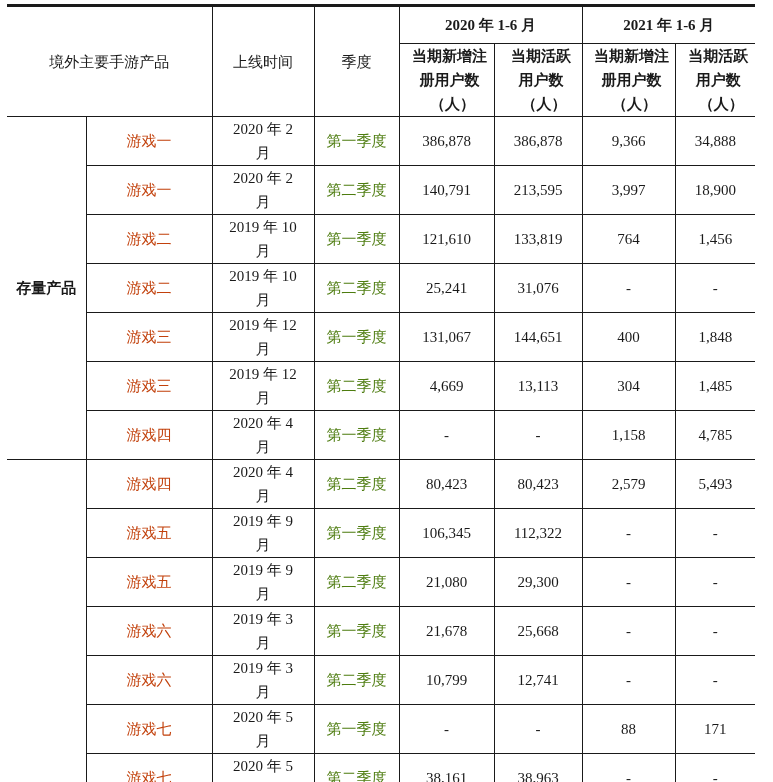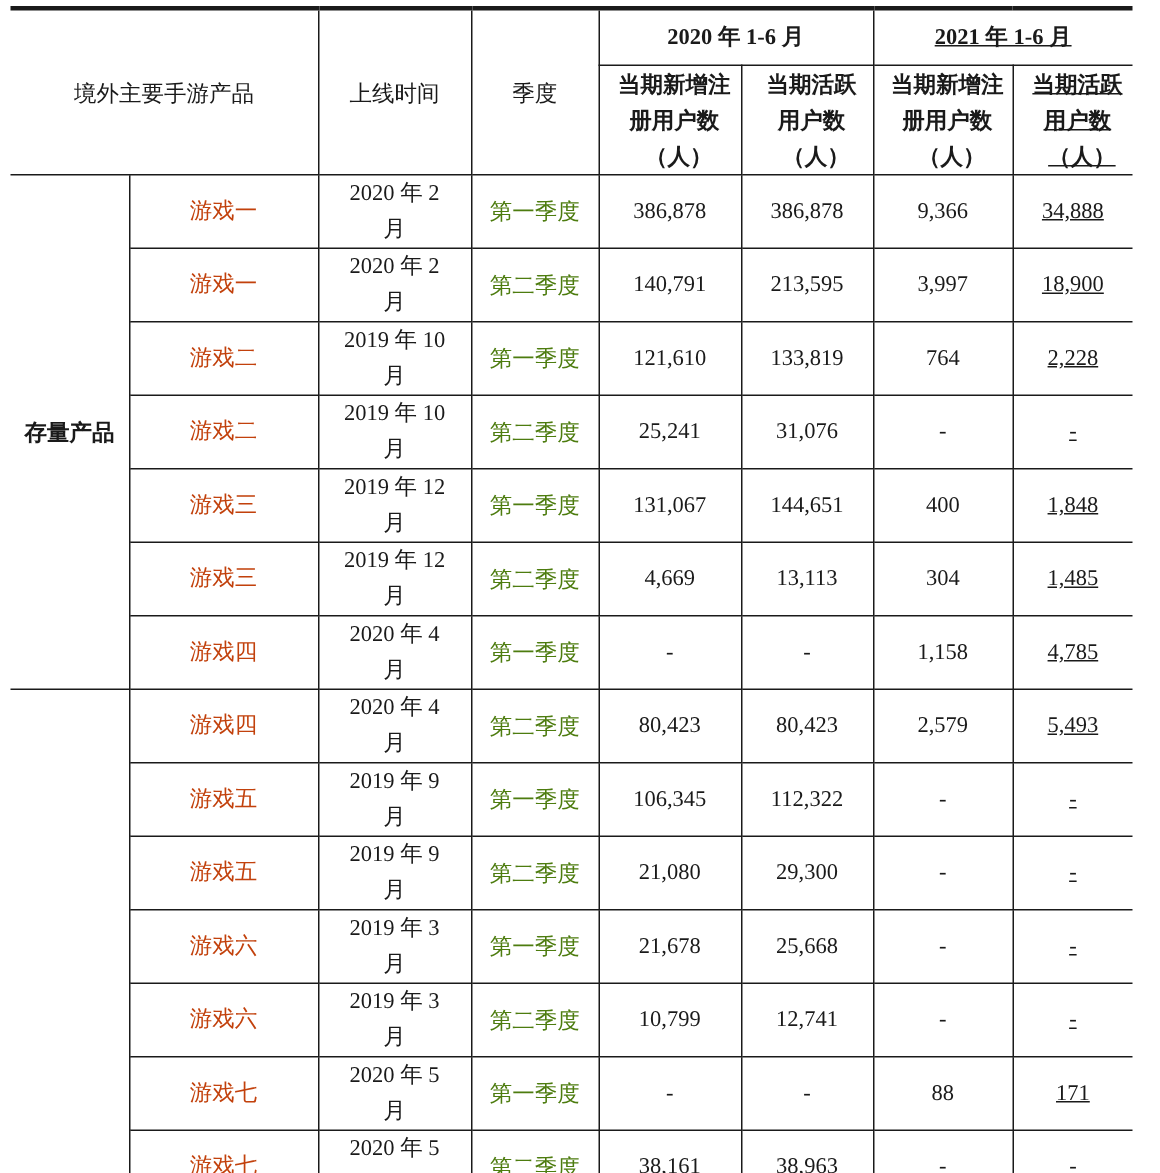--- a/index.html
+++ b/index.html
@@ -4,21 +4,21 @@
 <style>
   html, body { margin:0; padding:0; background:#ffffff; }
   body { width:773px; height:782px; position:relative; overflow:hidden;
          font-family:"Liberation Serif","DejaVu Serif",serif; color:#1a1a1a; }
   table.data { position:absolute; left:7px; top:4px; width:748px;
                border-collapse:collapse; table-layout:fixed; }
   table.data td { border:1.5px solid #1a1a1a; text-align:center; vertical-align:middle;
                   padding:0; font-size:15px; line-height:24px; }
   table.data tr.top td { border-top:3px solid #1a1a1a; }
   table.data td.noleft { border-left:none; }
-  table.data td.noright { border-right:none;text-decoration:underline; }
+  table.data td.noright { border-right:none; }
   .hdr { font-weight:normal; font-family:"DejaVu Sans","Liberation Sans",sans-serif; font-size:14px; }
   .hdr-year { font-weight:bold; font-family:"Liberation Serif",serif; font-size:15px; }
   .hdr-sub { font-weight:bold; font-family:"DejaVu Sans","Liberation Sans",sans-serif;
              font-size:14px; text-align:center; line-height:24px; padding-left:6px !important; }
   .hdr-sub span { display:block; }
   .hdr-sub span.unit { padding-left:6px; }
   .cat { font-weight:bold; font-family:"DejaVu Sans","Liberation Sans",sans-serif; font-size:14px; }
   .game { font-family:Liberation Serif, serif; font-size:14px; color:#c2410c; }
   .quarter { font-family:"DejaVu Sans","Liberation Sans",sans-serif; font-size:14px; color:#4d7c0f; }
   .date { padding:0 16px !important; }
@@ -89,21 +89,21 @@
       <td class="noright">18,900</td>
     </tr>
 
     <tr style="height:48px">
       <td class="game">游戏二</td>
       <td class="date">2019 年 10 月</td>
       <td class="quarter">第一季度</td>
       <td>121,610</td>
       <td>133,819</td>
       <td>764</td>
-      <td class="noright">2,228</td>
+      <td class="noright">1,456</td>
     </tr>
 
     <tr style="height:48px">
       <td class="game">游戏二</td>
       <td class="date">2019 年 10 月</td>
       <td class="quarter">第二季度</td>
       <td>25,241</td>
       <td>31,076</td>
       <td>-</td>
       <td class="noright">-</td>

